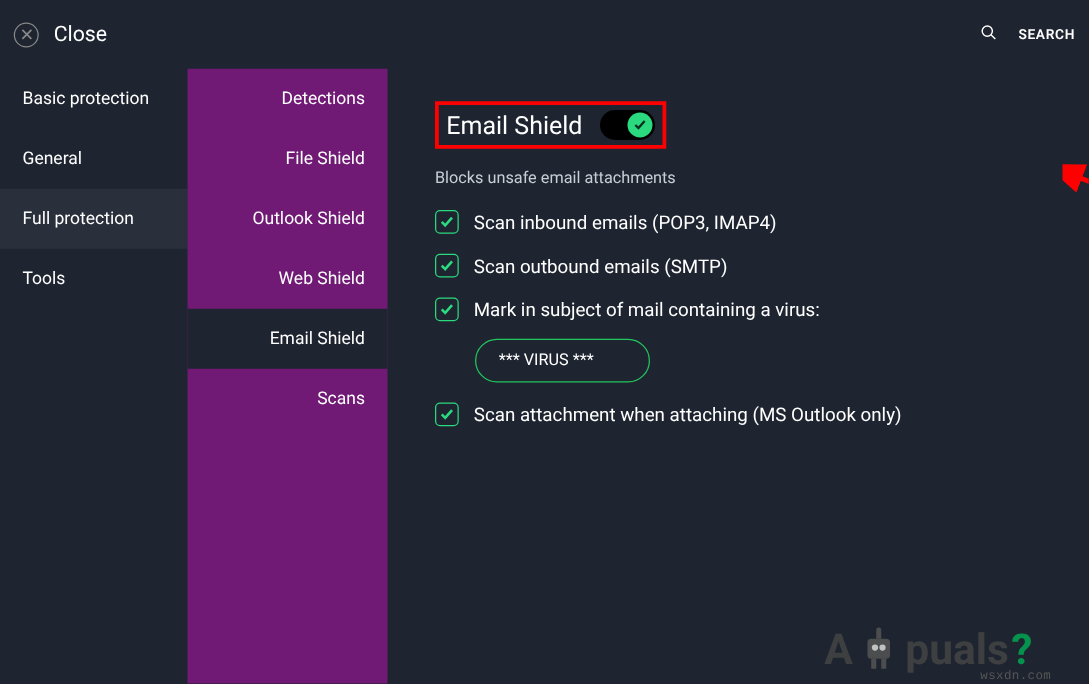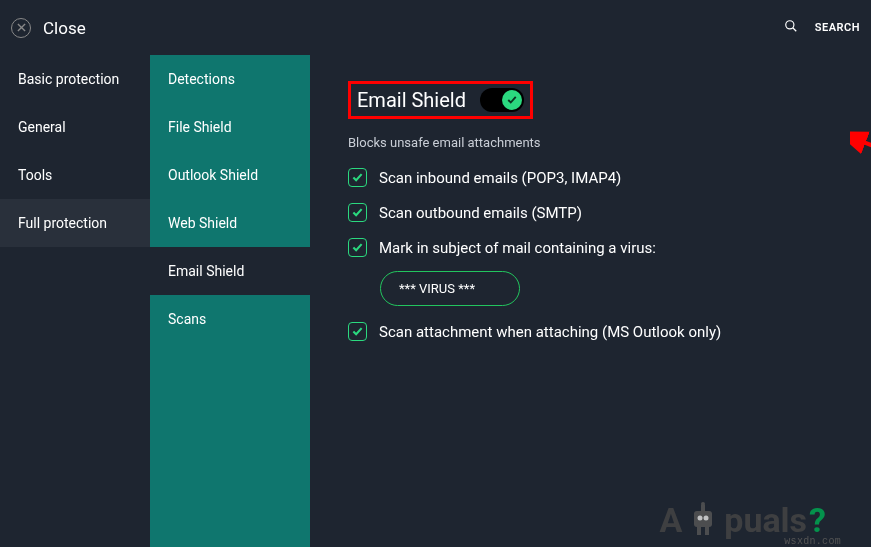--- a/index.html
+++ b/index.html
@@ -68,23 +68,24 @@
       display: flex;
       height: calc(100% - 55px);
     }
     .col1 {
       width: 150px;
       display: flex;
       flex-direction: column;
     }
     .col2 {
       width: 160px;
-      background: #0f766e;
+      background: #701a75;
       display: flex;
       flex-direction: column;
+      text-align: right;
     }
     .main {
       flex: 1;
       padding: 20px 30px;
       position: relative;
     }
     .nav-item {
       padding: 16px 18px;
       font-size: 14px;
       color: #fff;
@@ -273,22 +274,22 @@
     </span>
     <span class="search-label">SEARCH</span>
   </div>
 </div>
 
 <div class="body-area">
 
   <div class="col1">
     <div class="nav-item">Basic protection</div>
     <div class="nav-item">General</div>
+    <div class="nav-item active">Full protection</div>
     <div class="nav-item">Tools</div>
-    <div class="nav-item active">Full protection</div>
   </div>
 
   <div class="col2">
     <div class="sub-item">Detections</div>
     <div class="sub-item">File Shield</div>
     <div class="sub-item">Outlook Shield</div>
     <div class="sub-item">Web Shield</div>
     <div class="sub-item active">Email Shield</div>
     <div class="sub-item">Scans</div>
   </div>

